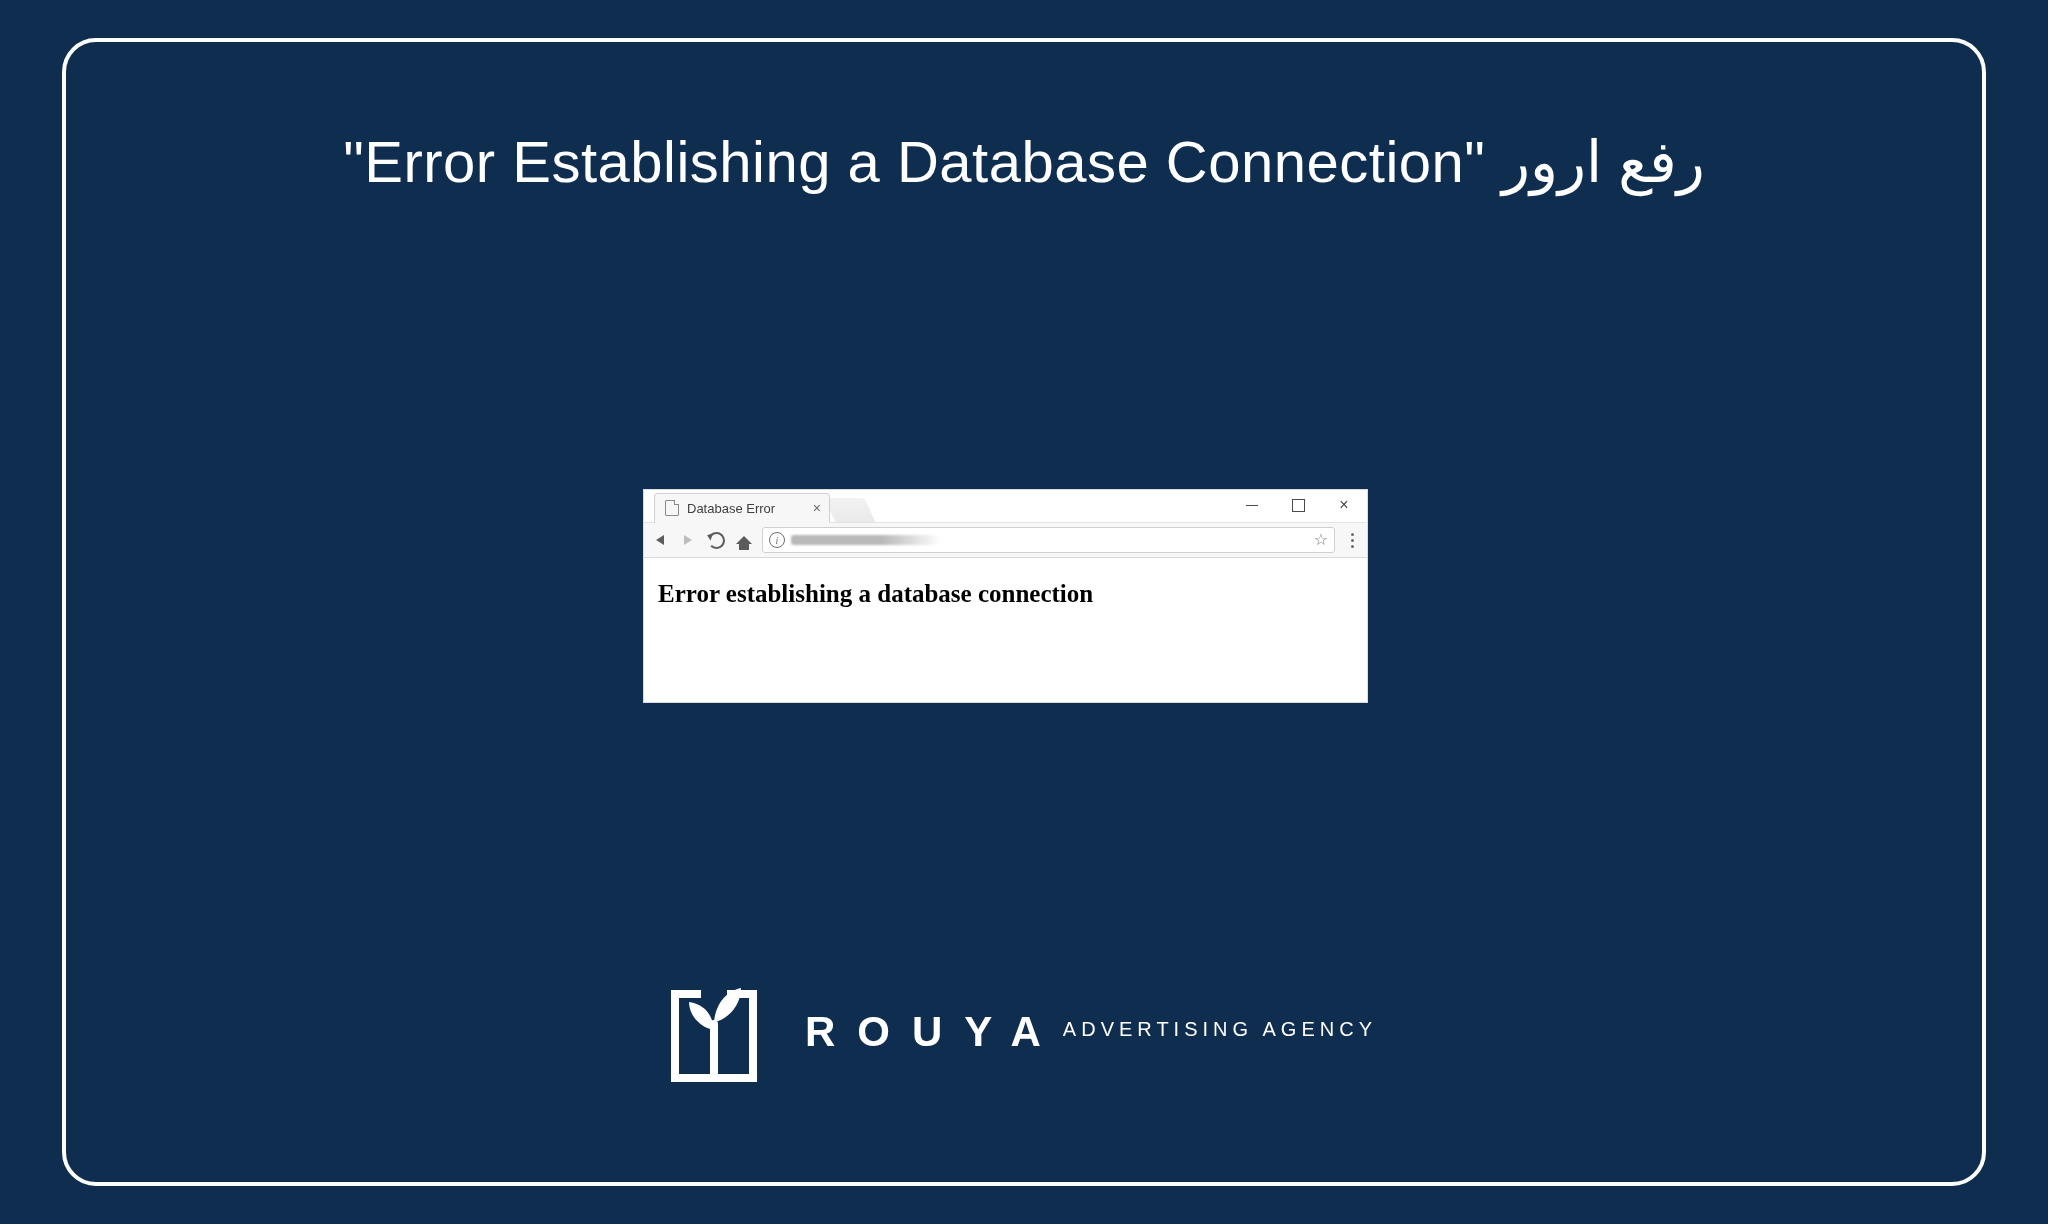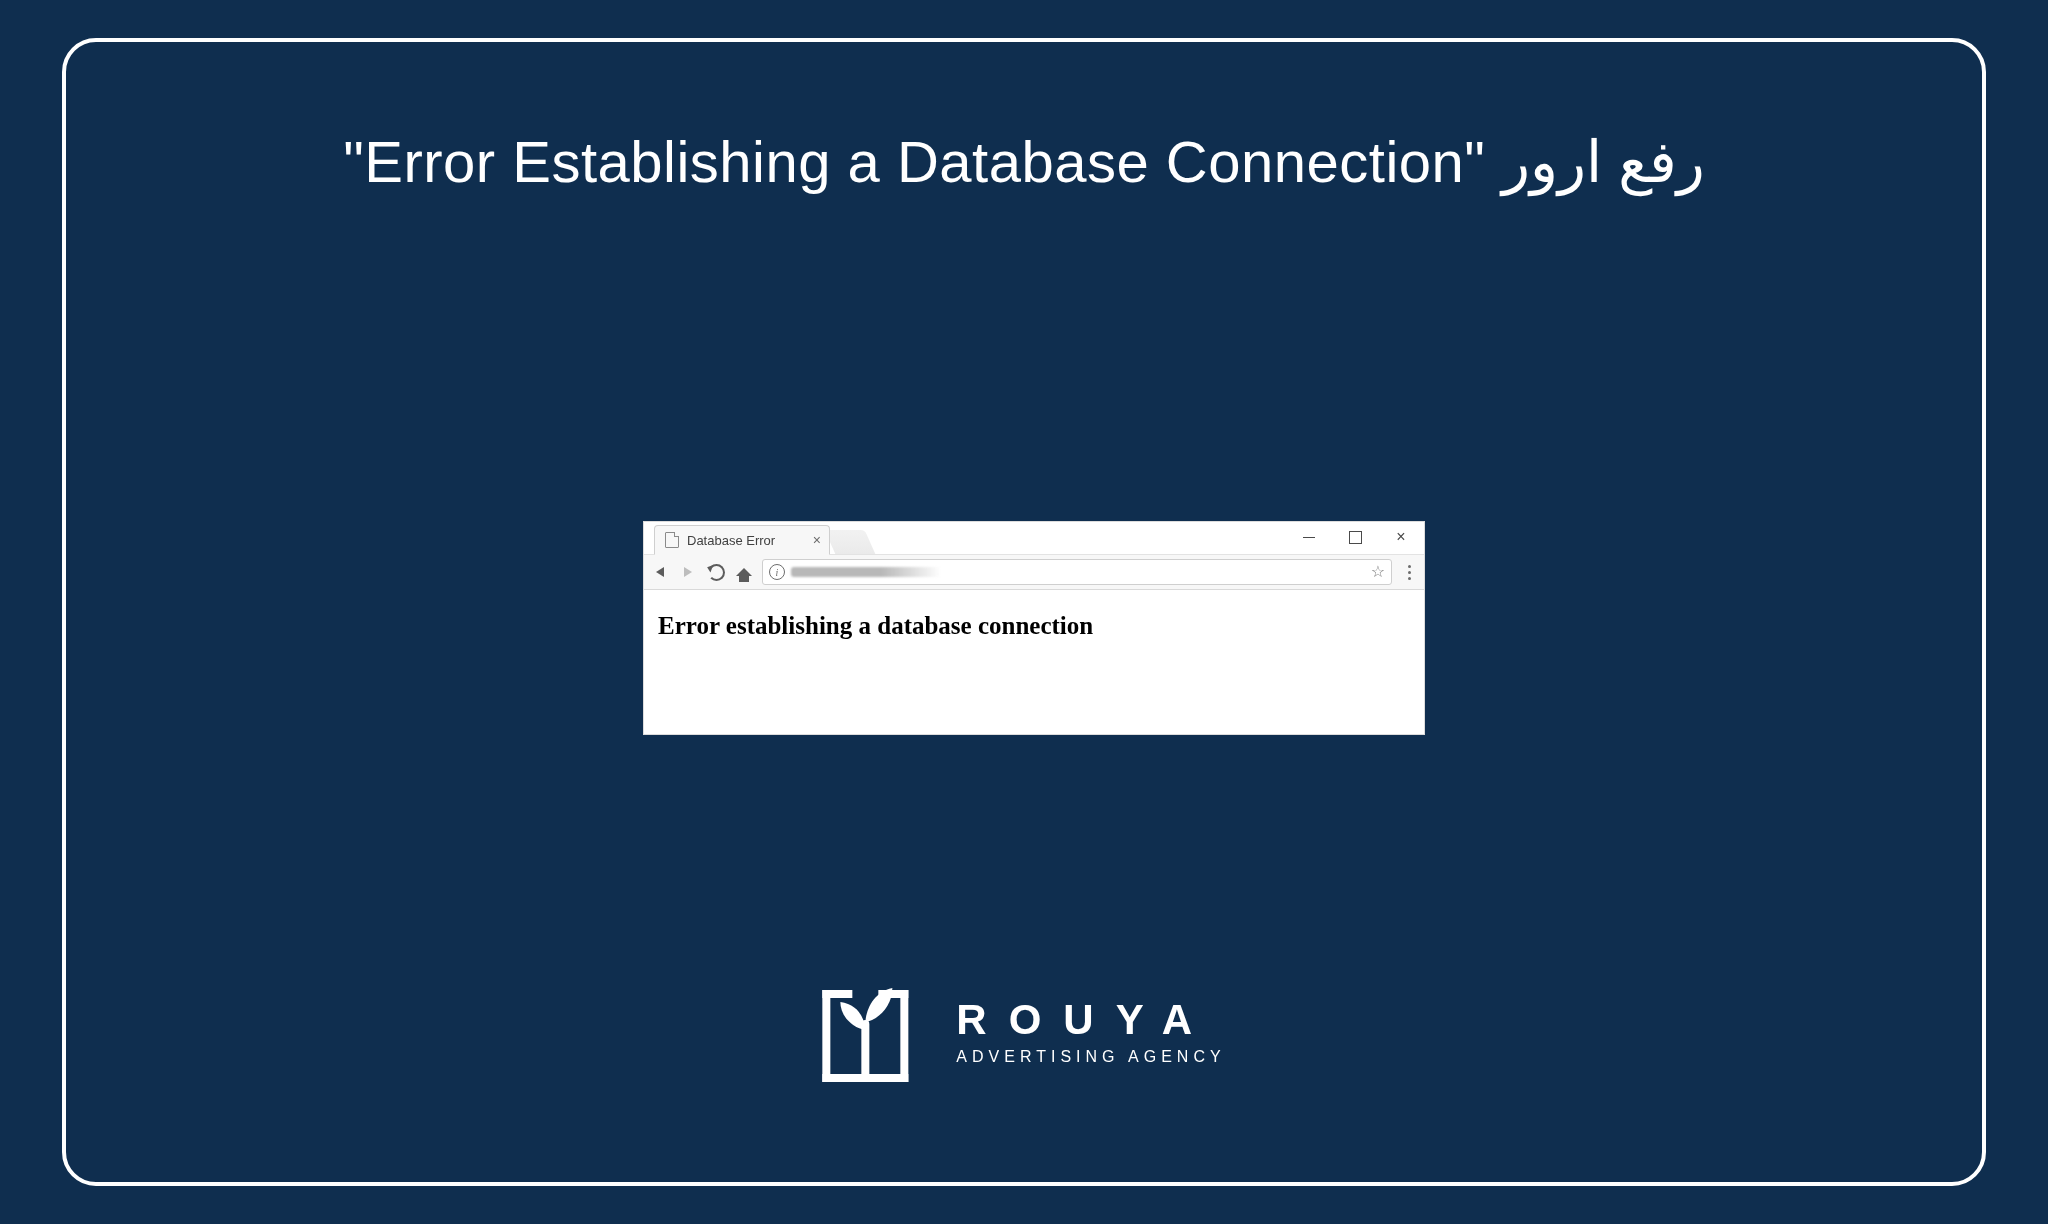--- a/index.html
+++ b/index.html
@@ -34,22 +34,22 @@
     font-weight: 400;
     letter-spacing: 0.5px;
     direction: ltr;
     white-space: nowrap;
   }
 
   
   .browser {
     position: absolute;
     left: 578px;
-    top: 480px;
-    width: 780px;
+    top: 448px;
+    width: 723px;
     height: 212px;
     background: #ffffff;
     box-shadow: 0 0 0 1px #dcdcdc;
     font-family: Arial, sans-serif;
   }
 
   
   .title-bar {
     height: 32px;
     background: #ffffff;
@@ -263,32 +263,32 @@
   .sprout{
     position:absolute;
     left:50%;
     bottom:8px;
     transform:translateX(-50%);
   }
   .sprout svg{ display:block; }
 
   .logo-text{
     display:flex;
-    flex-direction:column;
+    flex-direction:row;
     line-height:1;
     margin-left:26px;
   }
   .logo-text .brand{
     font-size:42px;
     letter-spacing:22px;
     font-weight:600;
     white-space:nowrap;
   }
   .logo-text .tag{
-    font-size:16px;
+    font-size:20px;
     letter-spacing:5px;
     font-weight:500;
     margin-top:8px;
     white-space:nowrap;
   }
 </style>
 </head>
 <body>
 
 <div class="frame">

